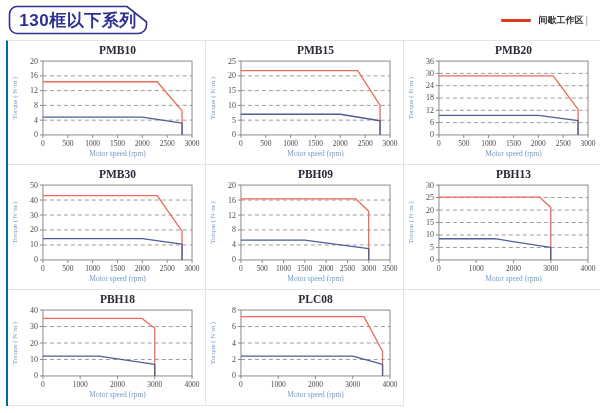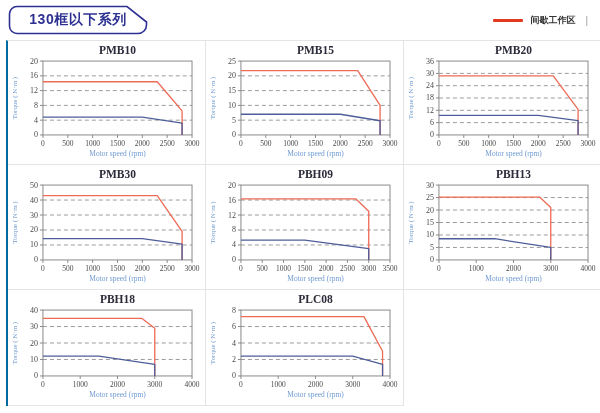--- a/index.html
+++ b/index.html
@@ -6,23 +6,23 @@
   html,body { width:600px; height:413px; background:#fff; overflow:hidden;
               font-family:"Liberation Sans", sans-serif; }
   .page { width:600px; height:413px; background:#fff; position:relative; }
 
   
   .header { height:40px; position:relative; }
   .title-box { position:absolute; left:8px; top:5px; width:140px; height:30px; }
   .title-box svg { position:absolute; left:0; top:0; }
   .title-box .txt { position:absolute; left:0; top:0; width:100%; height:100%;
                     display:flex; align-items:center; justify-content:center;
-                    font-size:14px; font-weight:bold; color:#2e3192; letter-spacing:.5px; }
+                    font-size:17px; font-weight:bold; color:#2e3192; letter-spacing:.5px; }
   .legend { position:absolute; right:10px; top:0; height:40px; display:flex;
-            align-items:center; gap:8px; }
+            align-items:center; }
   .legend .item { display:flex; align-items:center; gap:7px; }
   .legend .swatch { width:30px; height:3px; border-radius:1px; }
   .legend .lab { font-size:9px; font-weight:bold; color:#333; }
   .legend .sep { font-size:10px; color:#999; padding:0 2px; }
 
   
   .grid { position:absolute; top:40px; left:6px; width:596px;
           display:grid; grid-template-columns:1fr 1fr 1fr;
           grid-template-rows:124px 125px 116px;
           border-top:1px solid #e4e4e6; border-left:2px solid #0369a1; }

